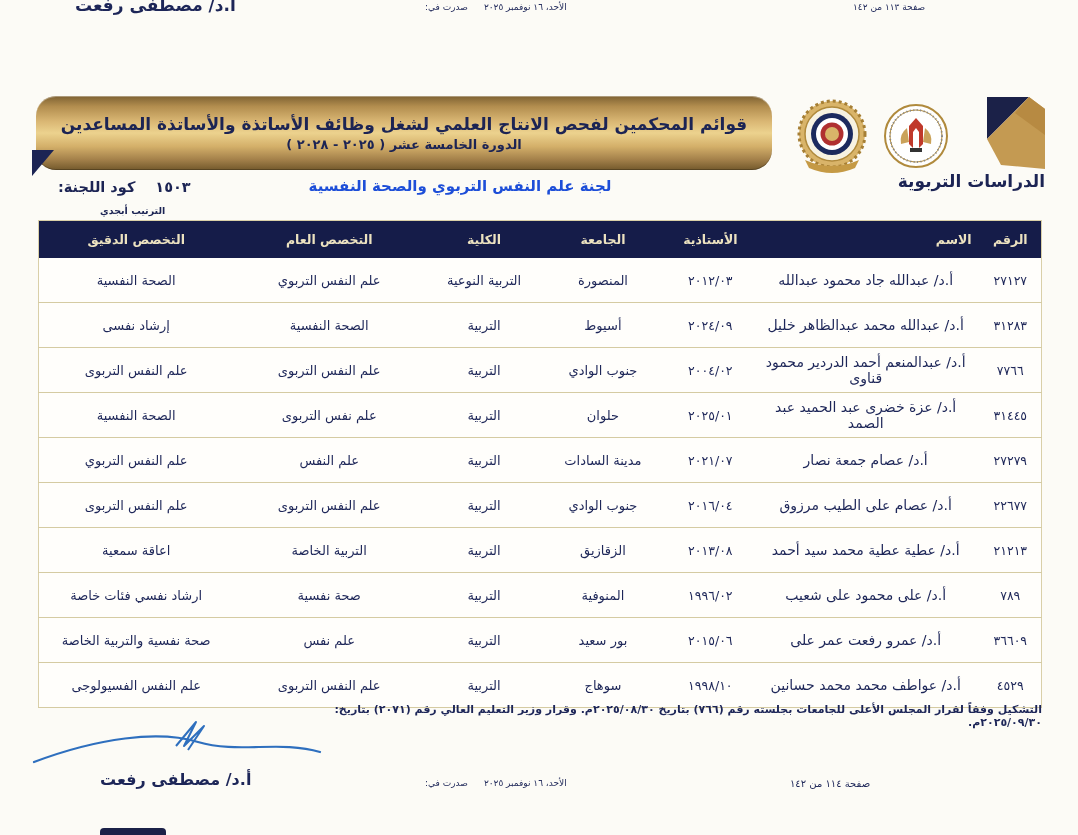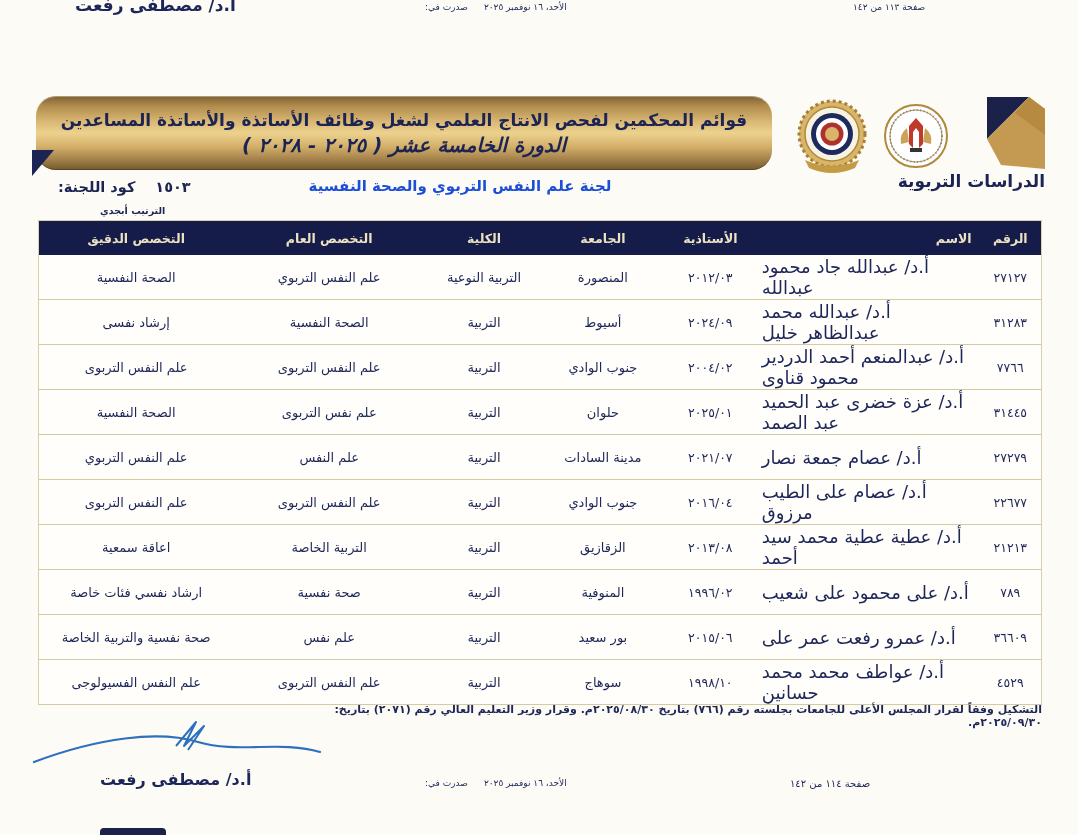--- a/index.html
+++ b/index.html
@@ -13,46 +13,46 @@
   .top-issued{position:absolute;left:425px;top:2px;font-size:9px;color:#1d2658;display:flex;flex-direction:row-reverse;gap:16px;direction:rtl;}
   .top-page{position:absolute;left:853px;top:2px;font-size:9px;color:#1d2658;}
   
   .banner{
     position:absolute;left:36px;top:96px;width:736px;height:74px;border-radius:20px;
     background:linear-gradient(180deg,#7e6233 0%,#b28d4e 14%,#d9b673 34%,#ecd28e 50%,#d4b06a 68%,#a3804a 86%,#73592c 100%);
     display:flex;flex-direction:column;align-items:center;justify-content:center;gap:3px;
     box-shadow:inset 0 1px 0 rgba(255,255,255,.35), inset 0 -1px 0 rgba(0,0,0,.25);
   }
   .banner-line1{color:#1c2454;font-weight:bold;font-size:17px;white-space:nowrap;}
-  .banner-line2{color:#1c2454;font-weight:bold;font-size:20px;font-style:italic;}
+  .banner-line2{color:#1c2454;font-weight:bold;font-size:13px;}
   .banner-wedge{position:absolute;left:-4px;bottom:-6px;width:0;height:0;
     border-top:26px solid #1c2454;border-right:22px solid transparent;}
   
   .seals{position:absolute;left:795px;top:98px;width:175px;height:76px;display:flex;align-items:center;gap:14px;flex-direction:row-reverse;}
   .ribbon{position:absolute;left:985px;top:95px;}
   .sector{position:absolute;right:33px;top:171px;font-weight:bold;font-size:17px;color:#1c2454;}
   
   .committee-name{position:absolute;left:295px;top:177px;width:330px;text-align:center;font-weight:bold;font-size:15px;color:#1d4ed8;}
   .committee-code{position:absolute;left:58px;top:179px;display:flex;flex-direction:row-reverse;gap:20px;font-weight:bold;font-size:14.5px;color:#1c2454;direction:rtl;}
   .order-note{position:absolute;left:100px;top:205px;font-size:9.5px;font-weight:bold;color:#1c2454;}
   
   table.rev{
     position:absolute;left:38px;top:220px;width:1004px;border-collapse:collapse;
     border:1px solid #d9cfa8;direction:rtl;
   }
   table.rev thead th{
-    background:#151c49;color:#ece2c0;font-size:12.5px;font-weight:bold;height:18px;
-    text-align:center;padding:8px 4px;border:none;
+    background:#151c49;color:#ece2c0;font-size:12.5px;font-weight:bold;height:37px;
+    text-align:center;padding:0 4px;border:none;
   }
   table.rev thead th.k-name{text-align:right;padding-right:8px;}
   table.rev tbody td{
     height:44px;background:#fffefb;border-bottom:1px solid #d5cba2;
     color:#1d2658;font-size:13px;text-align:center;padding:0 4px;
   }
-  table.rev tbody td.k-name{text-align:left;padding-right:10px;font-size:18px;margin-top:24px;}
+  table.rev tbody td.k-name{text-align:center;padding-right:10px;font-size:14px;margin-top:24px;}
   table.rev tbody td.k-number{font-size:12.5px;}
   table.rev tbody td.k-professorship{font-size:12.5px;}
   
   .foot-note{position:absolute;right:36px;top:703px;width:745px;text-align:right;font-size:11px;font-weight:bold;color:#1d2658;direction:rtl;}
   .sig-title{position:absolute;left:52px;top:700px;width:255px;text-align:center;font-weight:bold;font-size:13.5px;color:#1c2454;}
   .sig-svg{position:absolute;left:28px;top:712px;}
   .bottom-name{position:absolute;left:100px;top:770px;font-weight:bold;font-size:16px;color:#1d2658;}
   .bottom-issued{position:absolute;left:425px;top:778px;font-size:9px;color:#1d2658;display:flex;flex-direction:row-reverse;gap:16px;direction:rtl;}
   .bottom-page{position:absolute;left:790px;top:778px;font-size:10px;color:#1d2658;}
   .next-page-peek{position:absolute;left:100px;top:828px;width:66px;height:10px;background:#1b2148;border-radius:4px 4px 0 0;}

